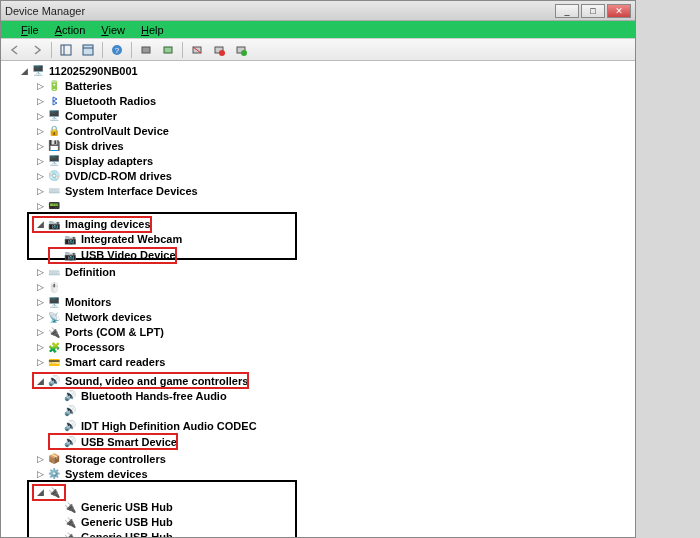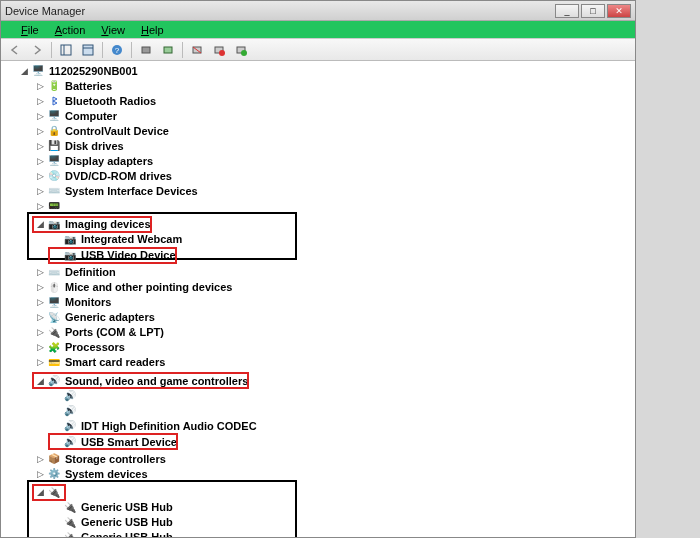--- a/index.html
+++ b/index.html
@@ -215,35 +215,34 @@
                 <div class="node">
                   <span class="expander">▷</span>
                   <span class="icon">⌨️</span>
                   <span class="label">Definition</span>
                 </div>
               </li>
           <li>
                 <div class="node">
                   <span class="expander">▷</span>
                   <span class="icon">🖱️</span>
-                  <span class="label">Mice and other pointing devices</span>
                 </div>
               </li>
           <li>
                 <div class="node">
                   <span class="expander">▷</span>
                   <span class="icon">🖥️</span>
                   <span class="label">Monitors</span>
                 </div>
               </li>
           <li>
                 <div class="node">
                   <span class="expander">▷</span>
                   <span class="icon">📡</span>
-                  <span class="label">Generic adapters</span>
+                  <span class="label">Network devices</span>
                 </div>
               </li>
           <li>
                 <div class="node">
                   <span class="expander">▷</span>
                   <span class="icon">🔌</span>
                   <span class="label">Ports (COM &amp; LPT)</span>
                 </div>
               </li>
           <li>
@@ -265,20 +264,21 @@
             <div class="node hl-red" style="display:inline-flex">
                   <span class="expander">◢</span>
                   <span class="icon">🔊</span>
                   <span class="label">Sound, video and game controllers</span>
                 </div>
             <ul>
               <li>
                     <div class="node">
                       <span class="expander none"></span>
                       <span class="icon">🔊</span>
+                      <span class="label">Bluetooth Hands-free Audio</span>
                     </div>
                   </li>
               <li>
                     <div class="node">
                       <span class="expander none"></span>
                       <span class="icon">🔊</span>
                     </div>
                   </li>
               <li>
                     <div class="node">

